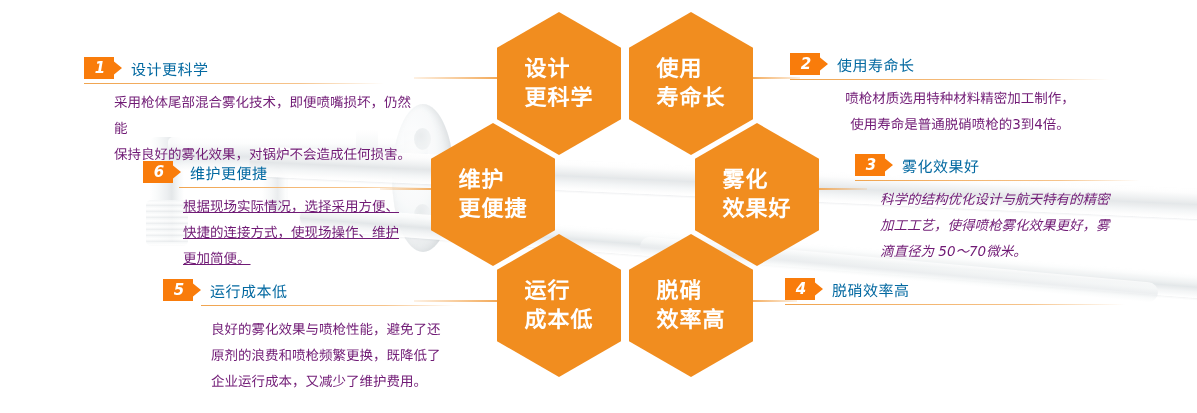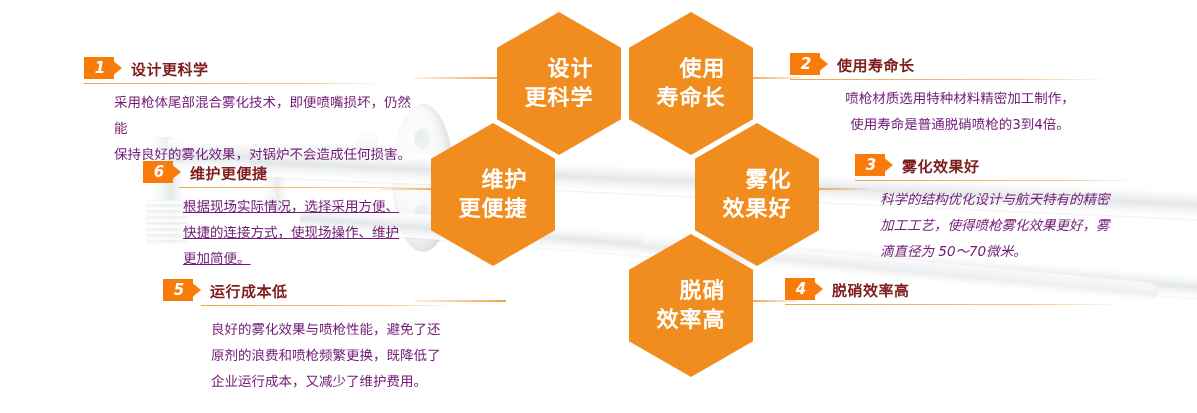--- a/index.html
+++ b/index.html
@@ -140,21 +140,21 @@
   .flange::after  { top: 100px; }
 
   
   .hex {
     position: absolute;
     width: 124px;
     height: 143px;
     display: flex;
     align-items: center;
     justify-content: center;
-    text-align: right;
+    text-align: left;
     color: #ffffff;
     font-weight: bold;
     font-size: 22px;
     line-height: 1.30;
     letter-spacing: 1px;
     background: #f18d1f;
     clip-path: polygon(50% 0%, 100% 25%, 100% 75%, 50% 100%, 0% 75%, 0% 25%);
     z-index: 6;
     user-select: none;
   }
@@ -200,22 +200,22 @@
     font-weight: bold;
     font-size: 15px;
     line-height: 22px;
     text-align: center;
     text-indent: -6px;
     flex: 0 0 auto;
   }
 
   .block-title {
     font-size: 15px;
-    font-weight: bold;
-    color: #7f1d1d;
+    font-weight: normal;
+    color: #0369a1;
     white-space: nowrap;
     letter-spacing: .5px;
   }
 
   .rule {
     height: 1px;
     margin-top: 3px;
     margin-bottom: 6px;
   }
   .rule.fade-right {
@@ -300,20 +300,26 @@
     </div>
   </div>
 
   <div class="hex hex-4">
     <div>
       <span>雾化</span>
       <span>效果好</span>
     </div>
   </div>
 
+  <div class="hex hex-5">
+    <div>
+      <span>运行</span>
+      <span>成本低</span>
+    </div>
+  </div>
 
   <div class="hex hex-6">
     <div>
       <span>脱硝</span>
       <span>效率高</span>
     </div>
   </div>
 
   <div class="block block-1">
     <div class="block-head">

